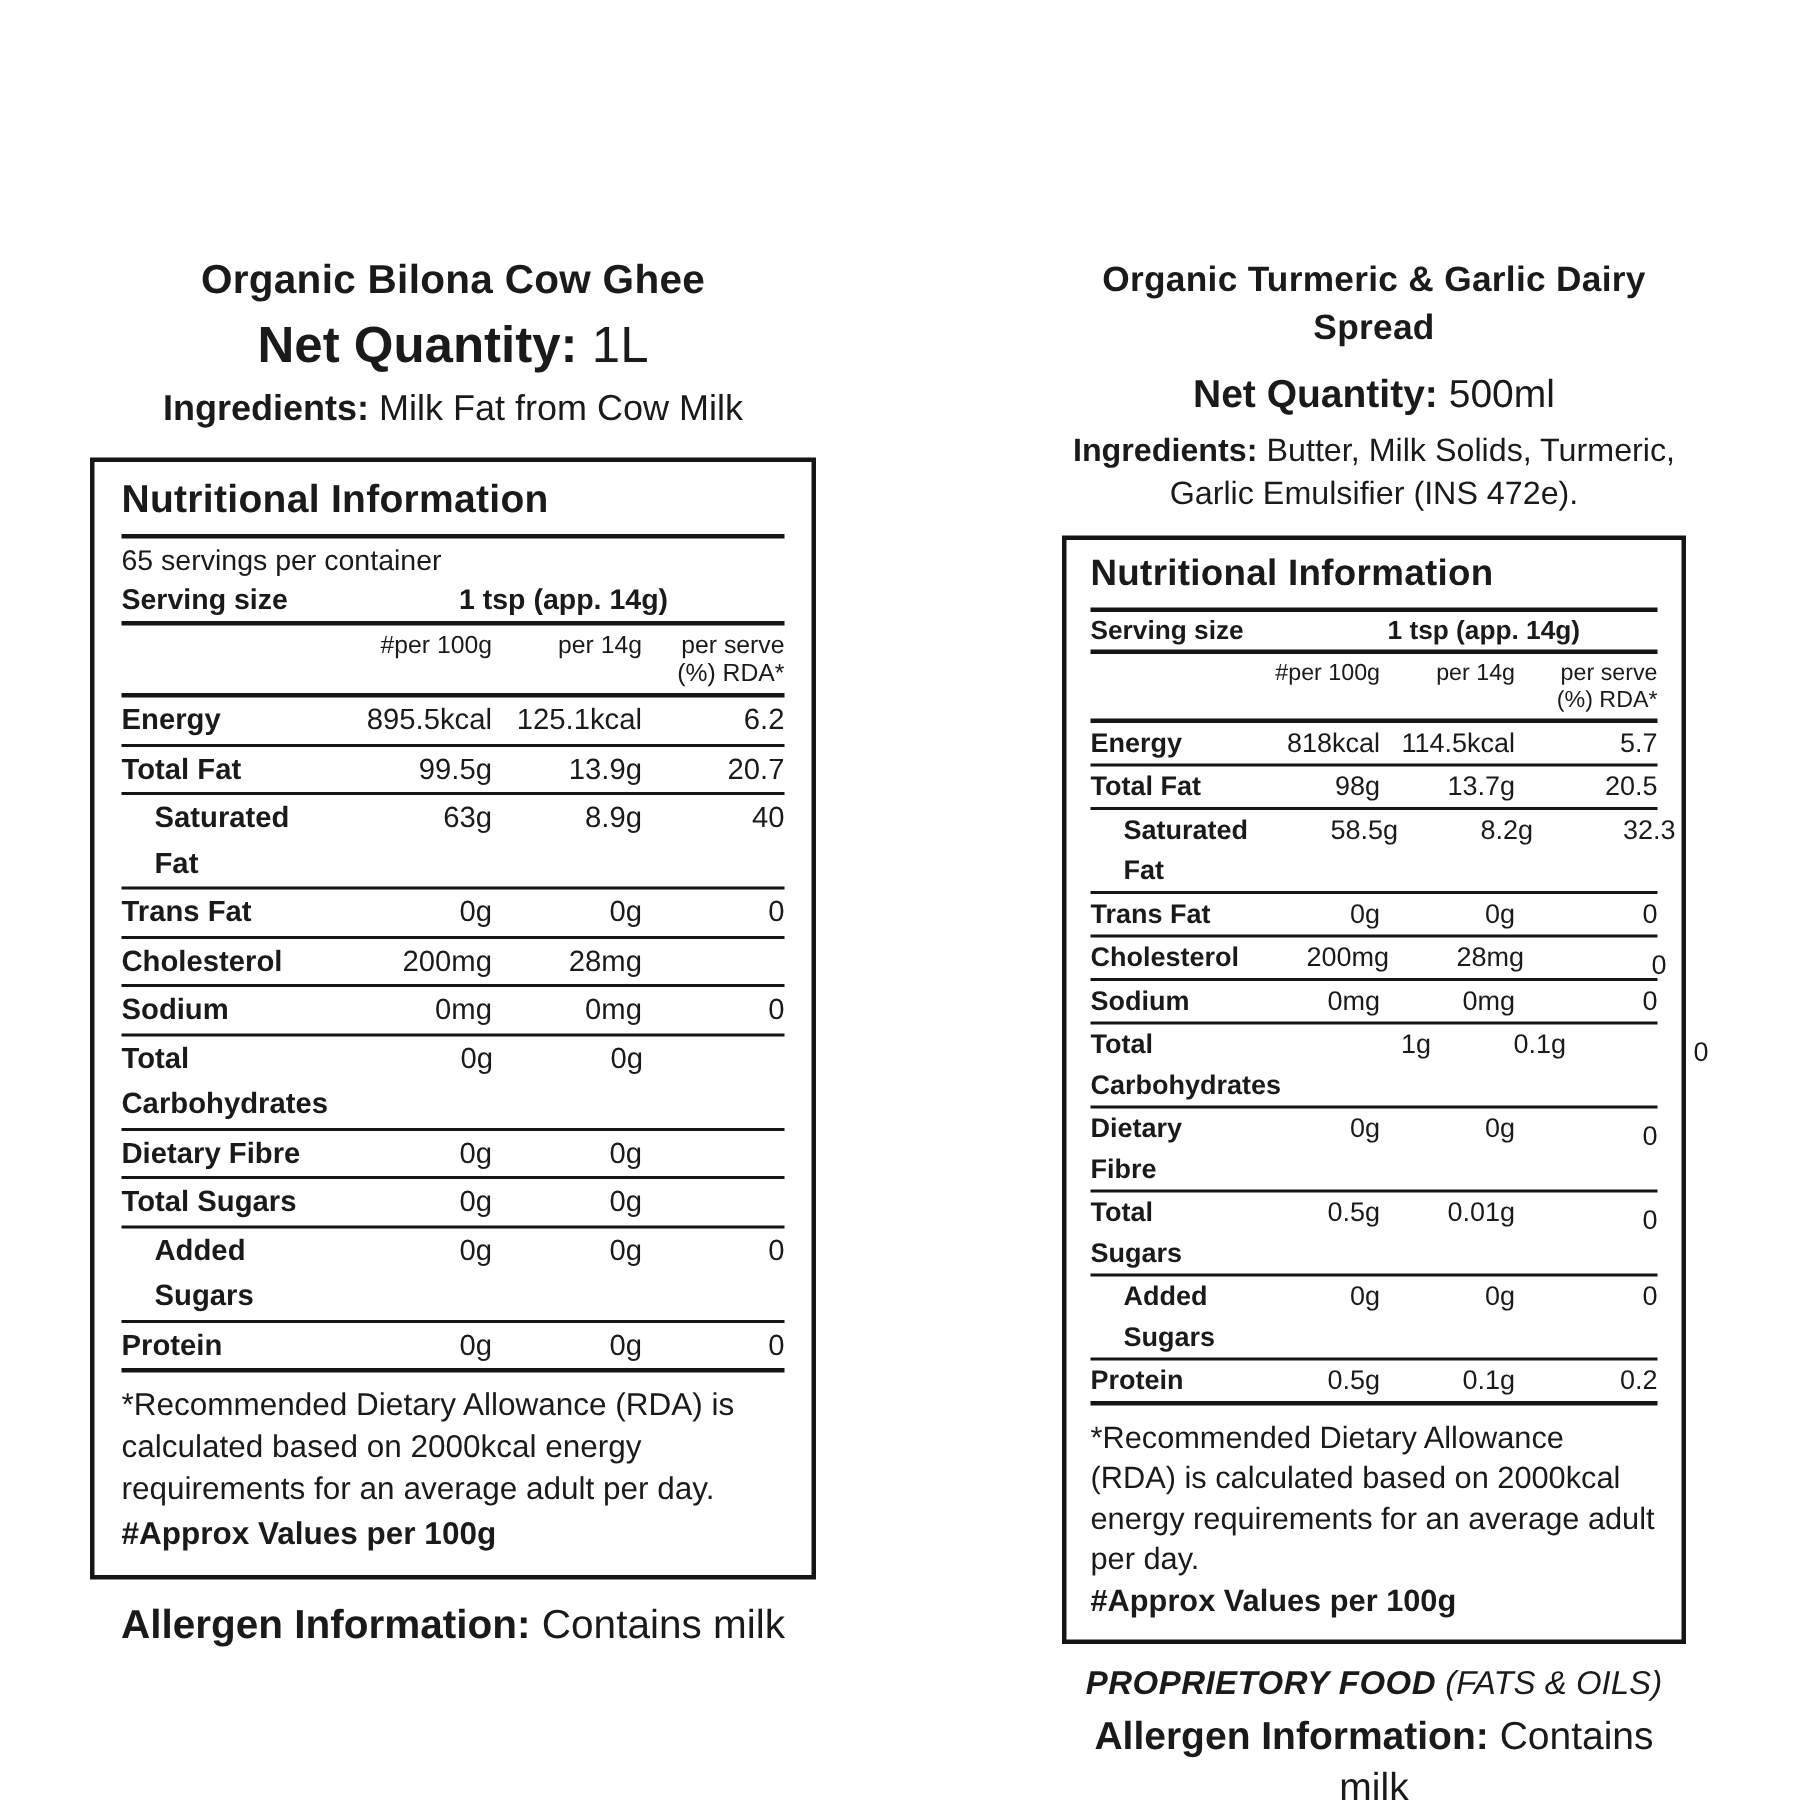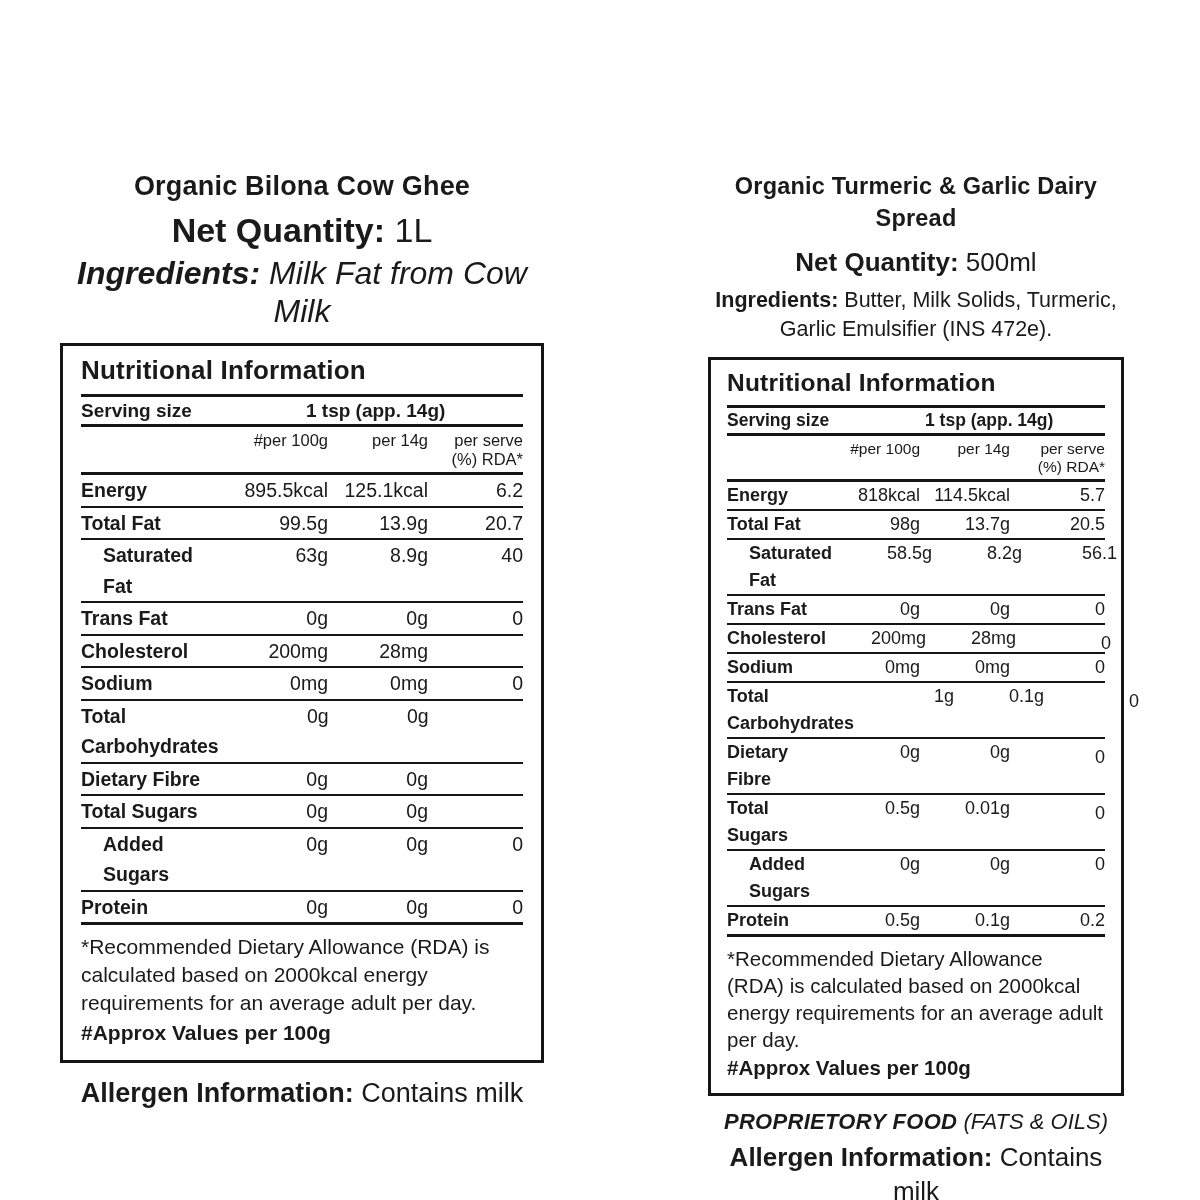--- a/index.html
+++ b/index.html
@@ -34,21 +34,21 @@
     line-height: 38px;
   }
   #panel-left  .netqty { font-size: 34px; }
   #panel-right .netqty { font-size: 26px; text-align: center; }
   .netqty .lbl { font-weight: 700; }
 
   .ingredients {
     text-align: center;
     margin-top: 5px;
   }
-  #panel-left  .ingredients { font-size: 32px; line-height: 38px; font-style: italic; }
+  #panel-left  .ingredients { font-size: 24px; line-height: 38px; }
   #panel-right .ingredients { font-size: 21.5px; line-height: 29px; }
   .ingredients .lbl { font-weight: 700; }
 
   .nutri-box {
     border: 3px solid #151515;
     margin-top: 13px;
     background: #ffffff;
     padding: 0 18px 12px 18px;
   }
   #panel-right .nutri-box { padding: 0 16px 10px 16px; }
@@ -133,159 +133,160 @@
 
 <div class="panel" id="panel-left">
   <div class="title">Organic Bilona Cow Ghee</div>
   <div class="netqty">
     <span class="lbl">Net Quantity:</span>
     <span>1L</span>
   </div>
   <div class="ingredients">
     <span class="lbl">Ingredients:</span>
     <span>Milk Fat from Cow Milk</span>
+  </div>
+
+  <div class="nutri-box">
+    <div class="nutri-heading">Nutritional Information</div>
+    <div class="servings">65 servings per container</div>
+    <div class="serving-size">
+      <span>Serving size</span>
+      <span class="ss-value">1 tsp (app. 14g)</span>
+    </div>
+    <div class="col-head">
+      <span></span>
+      <span class="ch">#per 100g</span>
+      <span class="ch">per 14g</span>
+      <span class="ch ch3">
+        <div>per serve</div>
+        <div>(%) RDA*</div>
+      </span>
+    </div>
+    <div class="rows">
+        <div class="nrow">
+          <span class="lab">Energy</span>
+          <span class="val">895.5kcal</span>
+          <span class="val">125.1kcal</span>
+          <span class="val rda">6.2</span>
+        </div>
+        <div class="nrow">
+          <span class="lab">Total Fat</span>
+          <span class="val">99.5g</span>
+          <span class="val">13.9g</span>
+          <span class="val rda">20.7</span>
+        </div>
+        <div class="nrow">
+          <span class="lab sub">Saturated Fat</span>
+          <span class="val">63g</span>
+          <span class="val">8.9g</span>
+          <span class="val rda">40</span>
+        </div>
+        <div class="nrow">
+          <span class="lab">Trans Fat</span>
+          <span class="val">0g</span>
+          <span class="val">0g</span>
+          <span class="val rda">0</span>
+        </div>
+        <div class="nrow">
+          <span class="lab">Cholesterol</span>
+          <span class="val">200mg</span>
+          <span class="val">28mg</span>
+          <span class="val rda"></span>
+        </div>
+        <div class="nrow">
+          <span class="lab">Sodium</span>
+          <span class="val">0mg</span>
+          <span class="val">0mg</span>
+          <span class="val rda">0</span>
+        </div>
+        <div class="nrow">
+          <span class="lab">Total Carbohydrates</span>
+          <span class="val">0g</span>
+          <span class="val">0g</span>
+          <span class="val rda"></span>
+        </div>
+        <div class="nrow">
+          <span class="lab">Dietary Fibre</span>
+          <span class="val">0g</span>
+          <span class="val">0g</span>
+          <span class="val rda"></span>
+        </div>
+        <div class="nrow">
+          <span class="lab">Total Sugars</span>
+          <span class="val">0g</span>
+          <span class="val">0g</span>
+          <span class="val rda"></span>
+        </div>
+        <div class="nrow">
+          <span class="lab sub">Added Sugars</span>
+          <span class="val">0g</span>
+          <span class="val">0g</span>
+          <span class="val rda">0</span>
+        </div>
+        <div class="nrow">
+          <span class="lab">Protein</span>
+          <span class="val">0g</span>
+          <span class="val">0g</span>
+          <span class="val rda">0</span>
+        </div>
+      </div>
+    <div class="footnote">*Recommended Dietary Allowance (RDA) is calculated based on 2000kcal energy requirements for an average adult per day.</div>
+    <div class="approx">#Approx Values per 100g</div>
+  </div>
+
+  <div class="allergen">
+    <span class="lbl">Allergen Information:</span>
+    <span>Contains milk</span>
+  </div>
+</div>
+
+<div class="panel" id="panel-right">
+  <div class="title">Organic Turmeric &amp; Garlic Dairy Spread</div>
+  <div class="netqty">
+    <span class="lbl">Net Quantity:</span>
+    <span>500ml</span>
+  </div>
+  <div class="ingredients">
+    <span class="lbl">Ingredients:</span>
+    <span>Butter, Milk Solids, Turmeric, Garlic Emulsifier (INS 472e).</span>
   </div>
 
   <div class="nutri-box">
     <div class="nutri-heading">Nutritional Information</div>
     <div class="serving-size">
       <span>Serving size</span>
       <span class="ss-value">1 tsp (app. 14g)</span>
     </div>
     <div class="col-head">
       <span></span>
       <span class="ch">#per 100g</span>
       <span class="ch">per 14g</span>
       <span class="ch ch3">
         <div>per serve</div>
         <div>(%) RDA*</div>
       </span>
     </div>
     <div class="rows">
         <div class="nrow">
           <span class="lab">Energy</span>
-          <span class="val">895.5kcal</span>
-          <span class="val">125.1kcal</span>
-          <span class="val rda">6.2</span>
-        </div>
-        <div class="nrow">
-          <span class="lab">Total Fat</span>
-          <span class="val">99.5g</span>
-          <span class="val">13.9g</span>
-          <span class="val rda">20.7</span>
-        </div>
-        <div class="nrow">
-          <span class="lab sub">Saturated Fat</span>
-          <span class="val">63g</span>
-          <span class="val">8.9g</span>
-          <span class="val rda">40</span>
-        </div>
-        <div class="nrow">
-          <span class="lab">Trans Fat</span>
-          <span class="val">0g</span>
-          <span class="val">0g</span>
-          <span class="val rda">0</span>
-        </div>
-        <div class="nrow">
-          <span class="lab">Cholesterol</span>
-          <span class="val">200mg</span>
-          <span class="val">28mg</span>
-          <span class="val rda"></span>
-        </div>
-        <div class="nrow">
-          <span class="lab">Sodium</span>
-          <span class="val">0mg</span>
-          <span class="val">0mg</span>
-          <span class="val rda">0</span>
-        </div>
-        <div class="nrow">
-          <span class="lab">Total Carbohydrates</span>
-          <span class="val">0g</span>
-          <span class="val">0g</span>
-          <span class="val rda"></span>
-        </div>
-        <div class="nrow">
-          <span class="lab">Dietary Fibre</span>
-          <span class="val">0g</span>
-          <span class="val">0g</span>
-          <span class="val rda"></span>
-        </div>
-        <div class="nrow">
-          <span class="lab">Total Sugars</span>
-          <span class="val">0g</span>
-          <span class="val">0g</span>
-          <span class="val rda"></span>
-        </div>
-        <div class="nrow">
-          <span class="lab sub">Added Sugars</span>
-          <span class="val">0g</span>
-          <span class="val">0g</span>
-          <span class="val rda">0</span>
-        </div>
-        <div class="nrow">
-          <span class="lab">Protein</span>
-          <span class="val">0g</span>
-          <span class="val">0g</span>
-          <span class="val rda">0</span>
-        </div>
-      </div>
-    <div class="footnote">*Recommended Dietary Allowance (RDA) is calculated based on 2000kcal energy requirements for an average adult per day.</div>
-    <div class="approx">#Approx Values per 100g</div>
-  </div>
-
-  <div class="allergen">
-    <span class="lbl">Allergen Information:</span>
-    <span>Contains milk</span>
-  </div>
-</div>
-
-<div class="panel" id="panel-right">
-  <div class="title">Organic Turmeric &amp; Garlic Dairy Spread</div>
-  <div class="netqty">
-    <span class="lbl">Net Quantity:</span>
-    <span>500ml</span>
-  </div>
-  <div class="ingredients">
-    <span class="lbl">Ingredients:</span>
-    <span>Butter, Milk Solids, Turmeric, Garlic Emulsifier (INS 472e).</span>
-  </div>
-
-  <div class="nutri-box">
-    <div class="nutri-heading">Nutritional Information</div>
-    <div class="serving-size">
-      <span>Serving size</span>
-      <span class="ss-value">1 tsp (app. 14g)</span>
-    </div>
-    <div class="col-head">
-      <span></span>
-      <span class="ch">#per 100g</span>
-      <span class="ch">per 14g</span>
-      <span class="ch ch3">
-        <div>per serve</div>
-        <div>(%) RDA*</div>
-      </span>
-    </div>
-    <div class="rows">
-        <div class="nrow">
-          <span class="lab">Energy</span>
           <span class="val">818kcal</span>
           <span class="val">114.5kcal</span>
           <span class="val rda">5.7</span>
         </div>
         <div class="nrow">
           <span class="lab">Total Fat</span>
           <span class="val">98g</span>
           <span class="val">13.7g</span>
           <span class="val rda">20.5</span>
         </div>
         <div class="nrow">
           <span class="lab sub">Saturated Fat</span>
           <span class="val">58.5g</span>
           <span class="val">8.2g</span>
-          <span class="val rda">56.1</span>
+          <span class="val rda">32.3</span>
         </div>
         <div class="nrow">
           <span class="lab">Trans Fat</span>
           <span class="val">0g</span>
           <span class="val">0g</span>
           <span class="val rda">0</span>
         </div>
         <div class="nrow">
           <span class="lab">Cholesterol</span>
           <span class="val">200mg</span>

